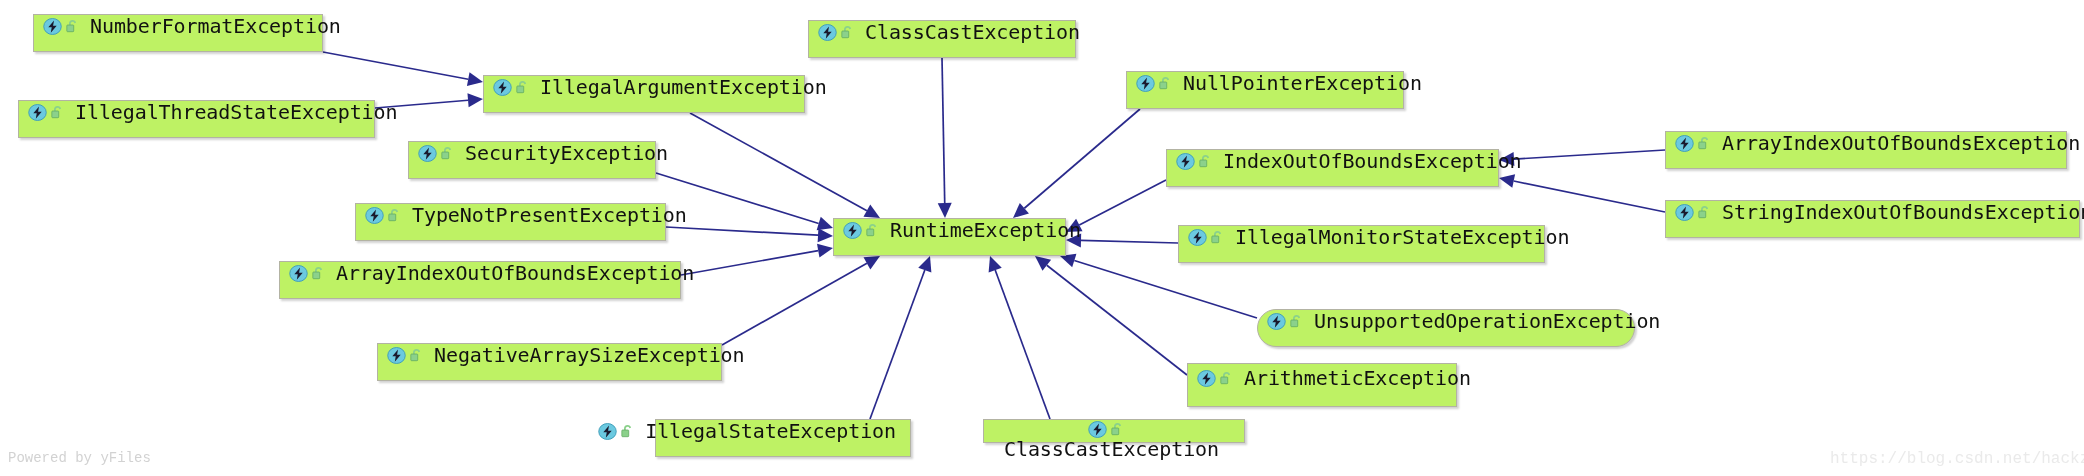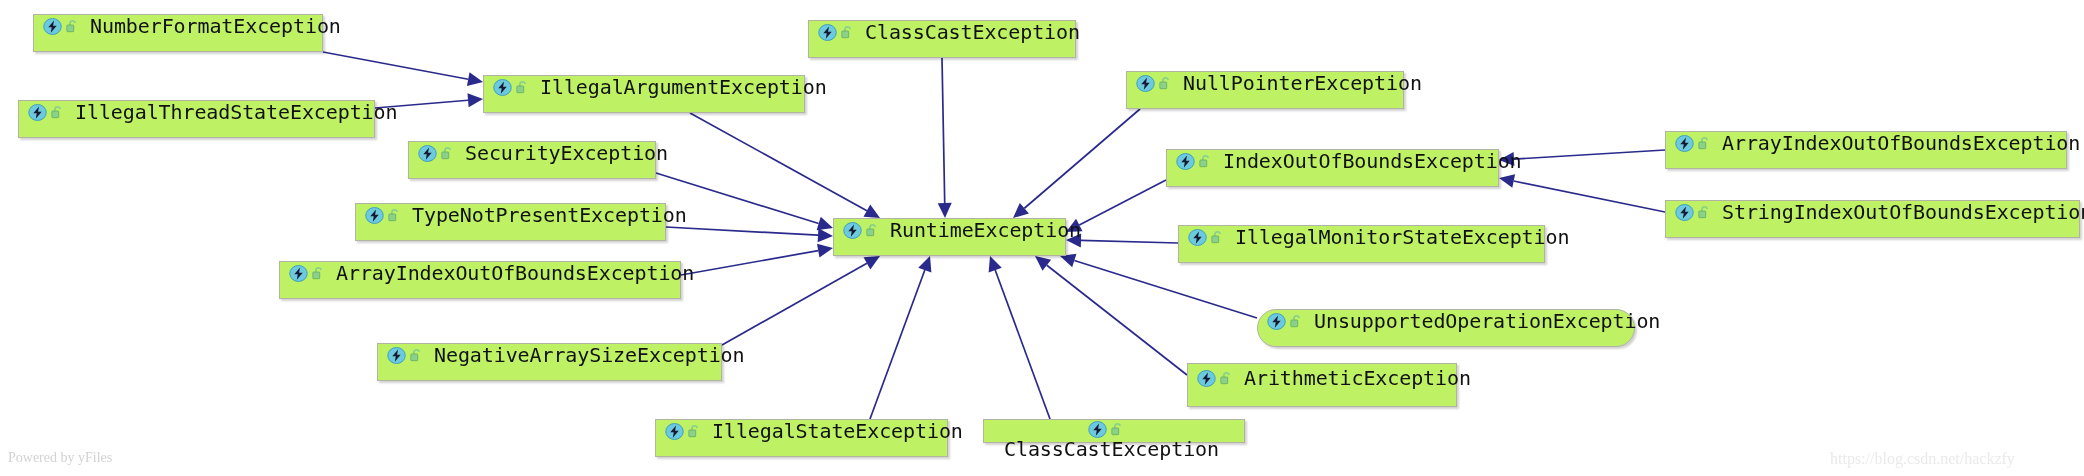--- a/index.html
+++ b/index.html
@@ -56,21 +56,21 @@
   }
   .node-label {
     font-family: "DejaVu Sans Mono", "Liberation Mono", monospace;
     font-size: 20px;
     line-height: 1;
     color: #111111;
     letter-spacing: -0.1px;
   }
   .watermark {
     position: absolute;
-    font-family: Liberation Serif, serif;
+    font-family: Liberation Mono, monospace;
     font-size: 14px;
     color: #D2D2D2;
     white-space: nowrap;
     z-index: 2;
   }
   .watermark.left  { left: 8px;   top: 450px; }
   .watermark.right { left: 1830px; top: 450px; color: #EAEAEA; font-size: 16px; }
 </style>
 </head>
 <body>
@@ -363,21 +363,21 @@
             <ellipse cx="10" cy="10" rx="9.2" ry="8.4" fill="#6BC9E0" stroke="#3E9DB8" stroke-width="1"></ellipse>
             <path d="M11.6 3.6 L5.6 10.9 L9.2 10.9 L8.2 16.6 L14.4 9.1 L10.6 9.1 Z" fill="#1A1A2E"></path>
           </svg>
           <svg class="lock-icon" viewBox="0 0 14 16">
             <path d="M4.2 6.6 V4.4 a2.9 2.9 0 0 1 5.7 -0.2" fill="none" stroke="#8BD18B" stroke-width="1.9"></path>
             <rect x="0.9" y="6.4" width="7.4" height="7.2" rx="0.8" fill="#8BD18B" stroke="#5FA85F" stroke-width="0.8"></rect>
           </svg>
         </span>
         <span class="node-label">ClassCastException</span>
       </div>
-      <div class="node" style="left: 655px; top: 419px; width: 293px; height: 38px;">
+      <div class="node" style="left: 655px; top: 419px; width: 256px; height: 38px; justify-content: flex-end;">
         <span class="node-icons">
           <svg class="class-icon" viewBox="0 0 20 20">
             <ellipse cx="10" cy="10" rx="9.2" ry="8.4" fill="#6BC9E0" stroke="#3E9DB8" stroke-width="1"></ellipse>
             <path d="M11.6 3.6 L5.6 10.9 L9.2 10.9 L8.2 16.6 L14.4 9.1 L10.6 9.1 Z" fill="#1A1A2E"></path>
           </svg>
           <svg class="lock-icon" viewBox="0 0 14 16">
             <path d="M4.2 6.6 V4.4 a2.9 2.9 0 0 1 5.7 -0.2" fill="none" stroke="#8BD18B" stroke-width="1.9"></path>
             <rect x="0.9" y="6.4" width="7.4" height="7.2" rx="0.8" fill="#8BD18B" stroke="#5FA85F" stroke-width="0.8"></rect>
           </svg>
         </span>

